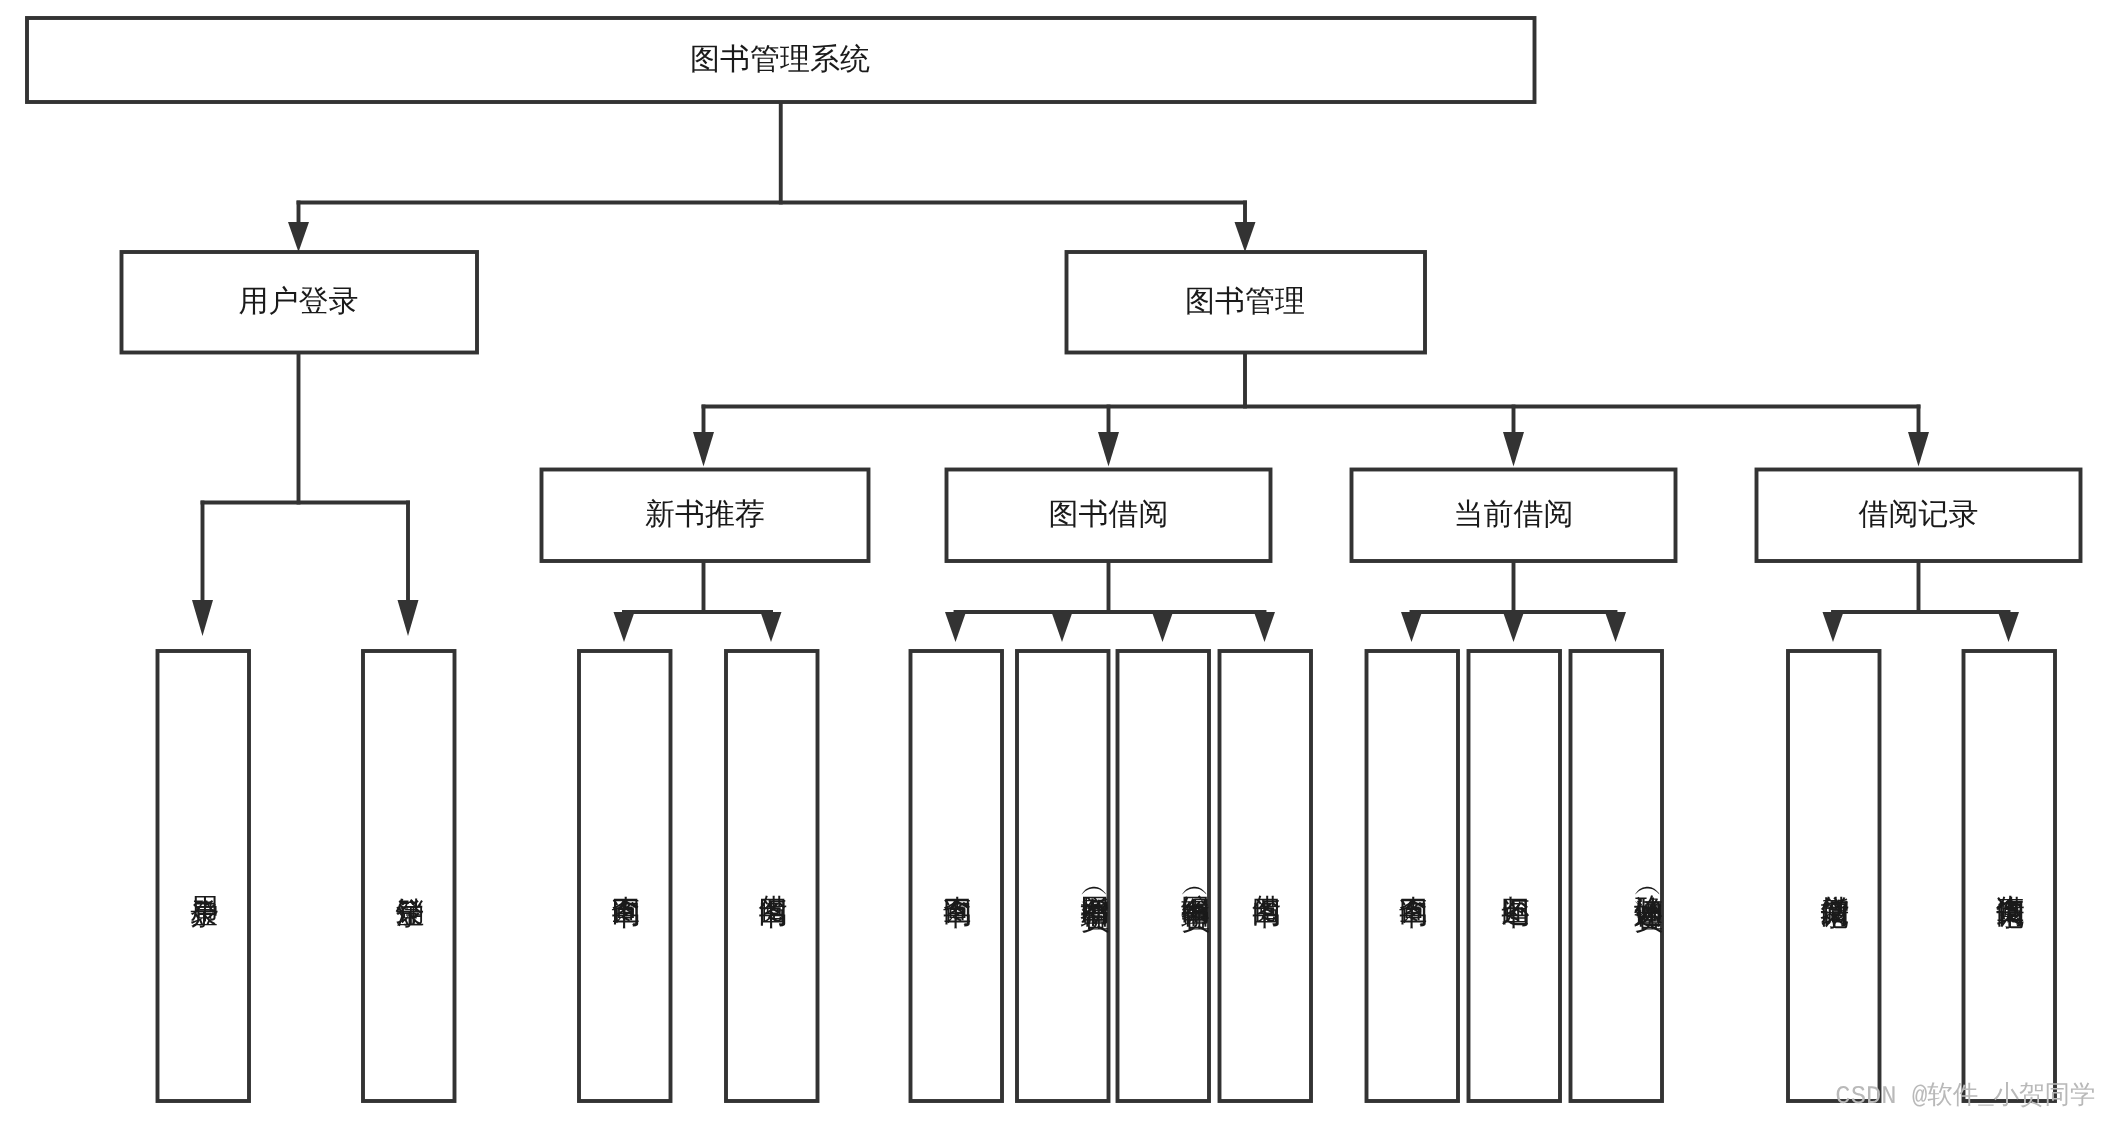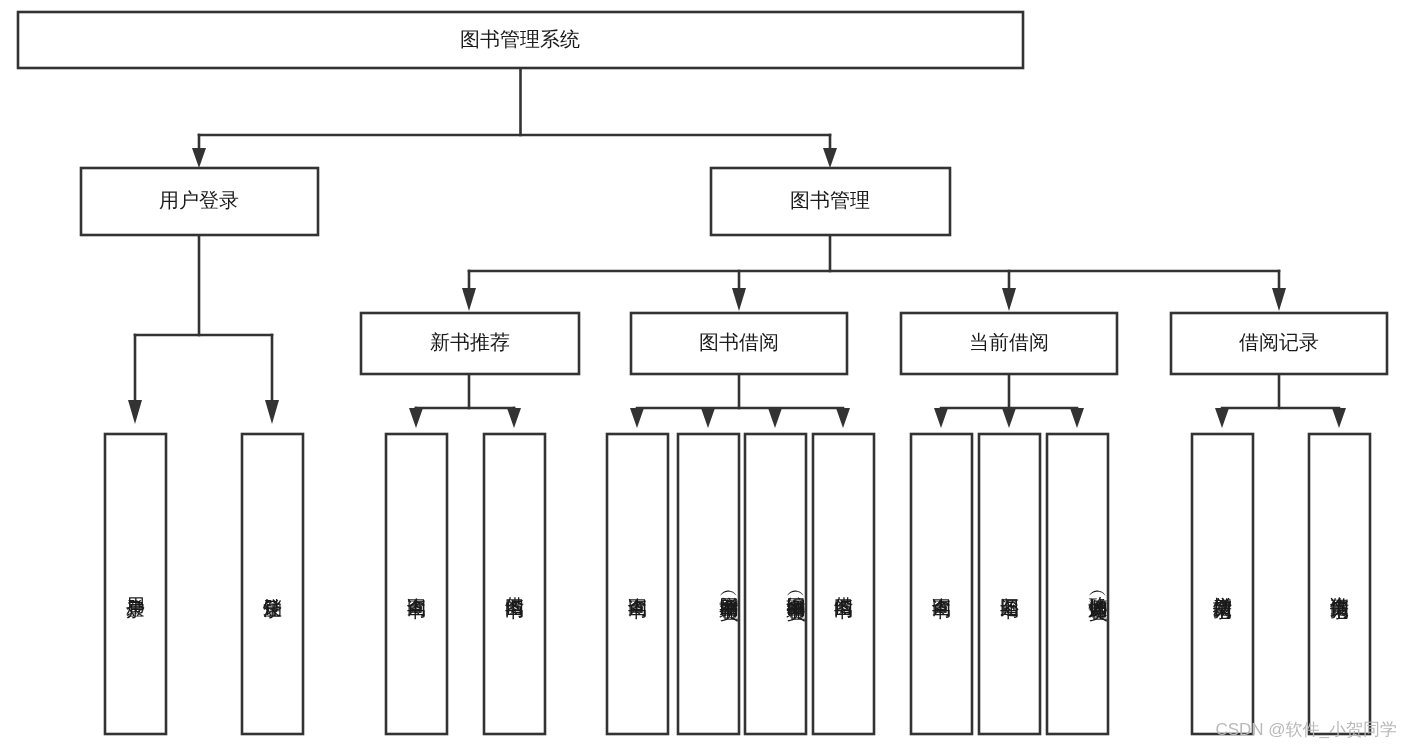--- a/index.html
+++ b/index.html
@@ -61,21 +61,21 @@
     display: flex;
     align-items: center;
     justify-content: center;
     white-space: nowrap;
     pointer-events: none;
   }
   .watermark {
     position: absolute;
     right: 8px;
     bottom: 6px;
-    font-family: Liberation Sans, sans-serif;
+    font-family: Liberation Mono, monospace;
     font-size: 17px;
     color: #b9b9b9;
     white-space: nowrap;
     user-select: none;
   }
 </style>
 </head>
 <body>
 
 <div id="diagram-root">

